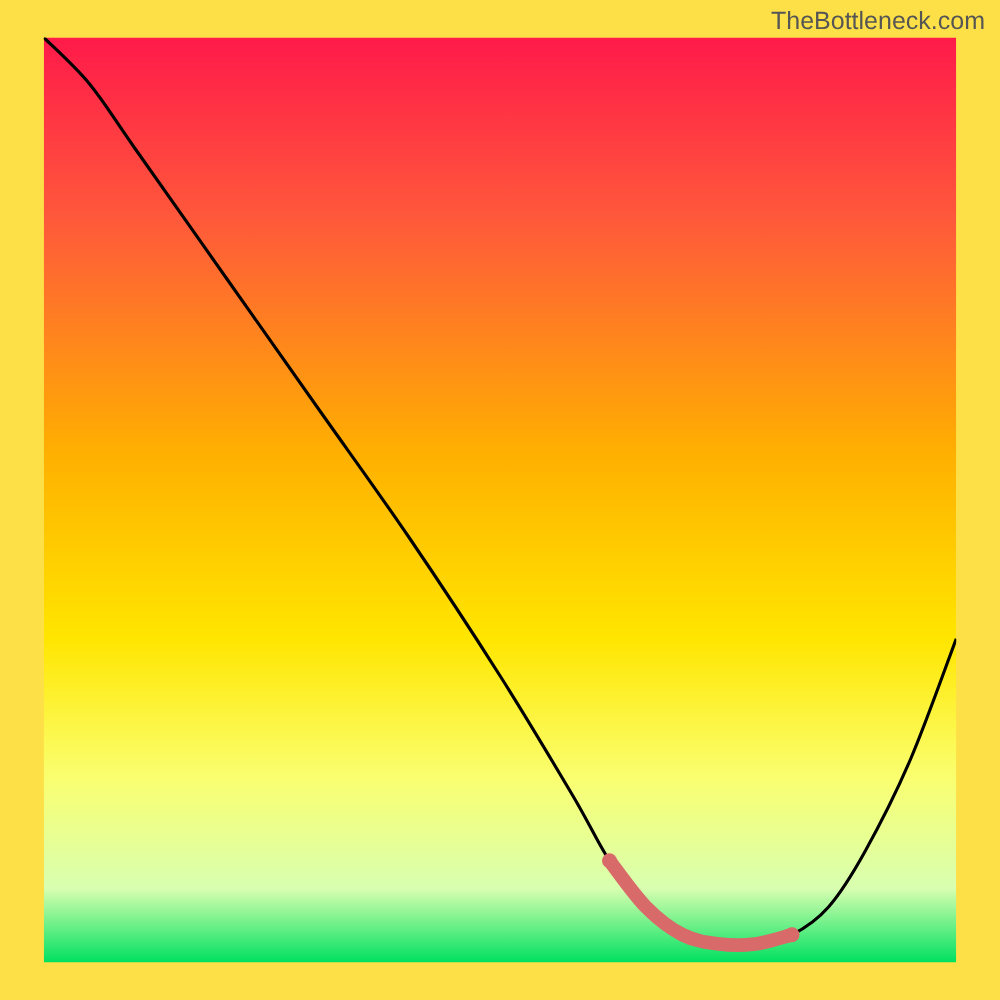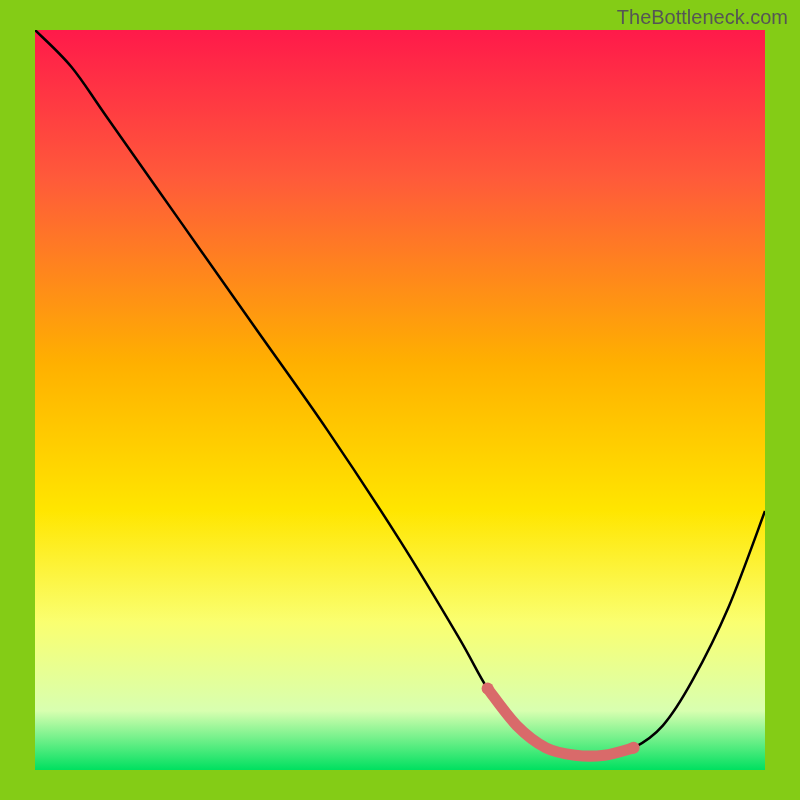--- a/index.html
+++ b/index.html
@@ -8,21 +8,21 @@
     background: #000;
     width: 800px;
     height: 800px;
     overflow: hidden;
     font-family: Arial, sans-serif;
   }
   .container {
     position: relative;
     width: 800px;
     height: 800px;
-    background: #84cc16;
+    background: #fde047;
   }
   .watermark {
     position: absolute;
     top: 6px;
     right: 12px;
     color: #555;
     font-size: 20px;
     font-weight: 500;
     z-index: 10;
   }

